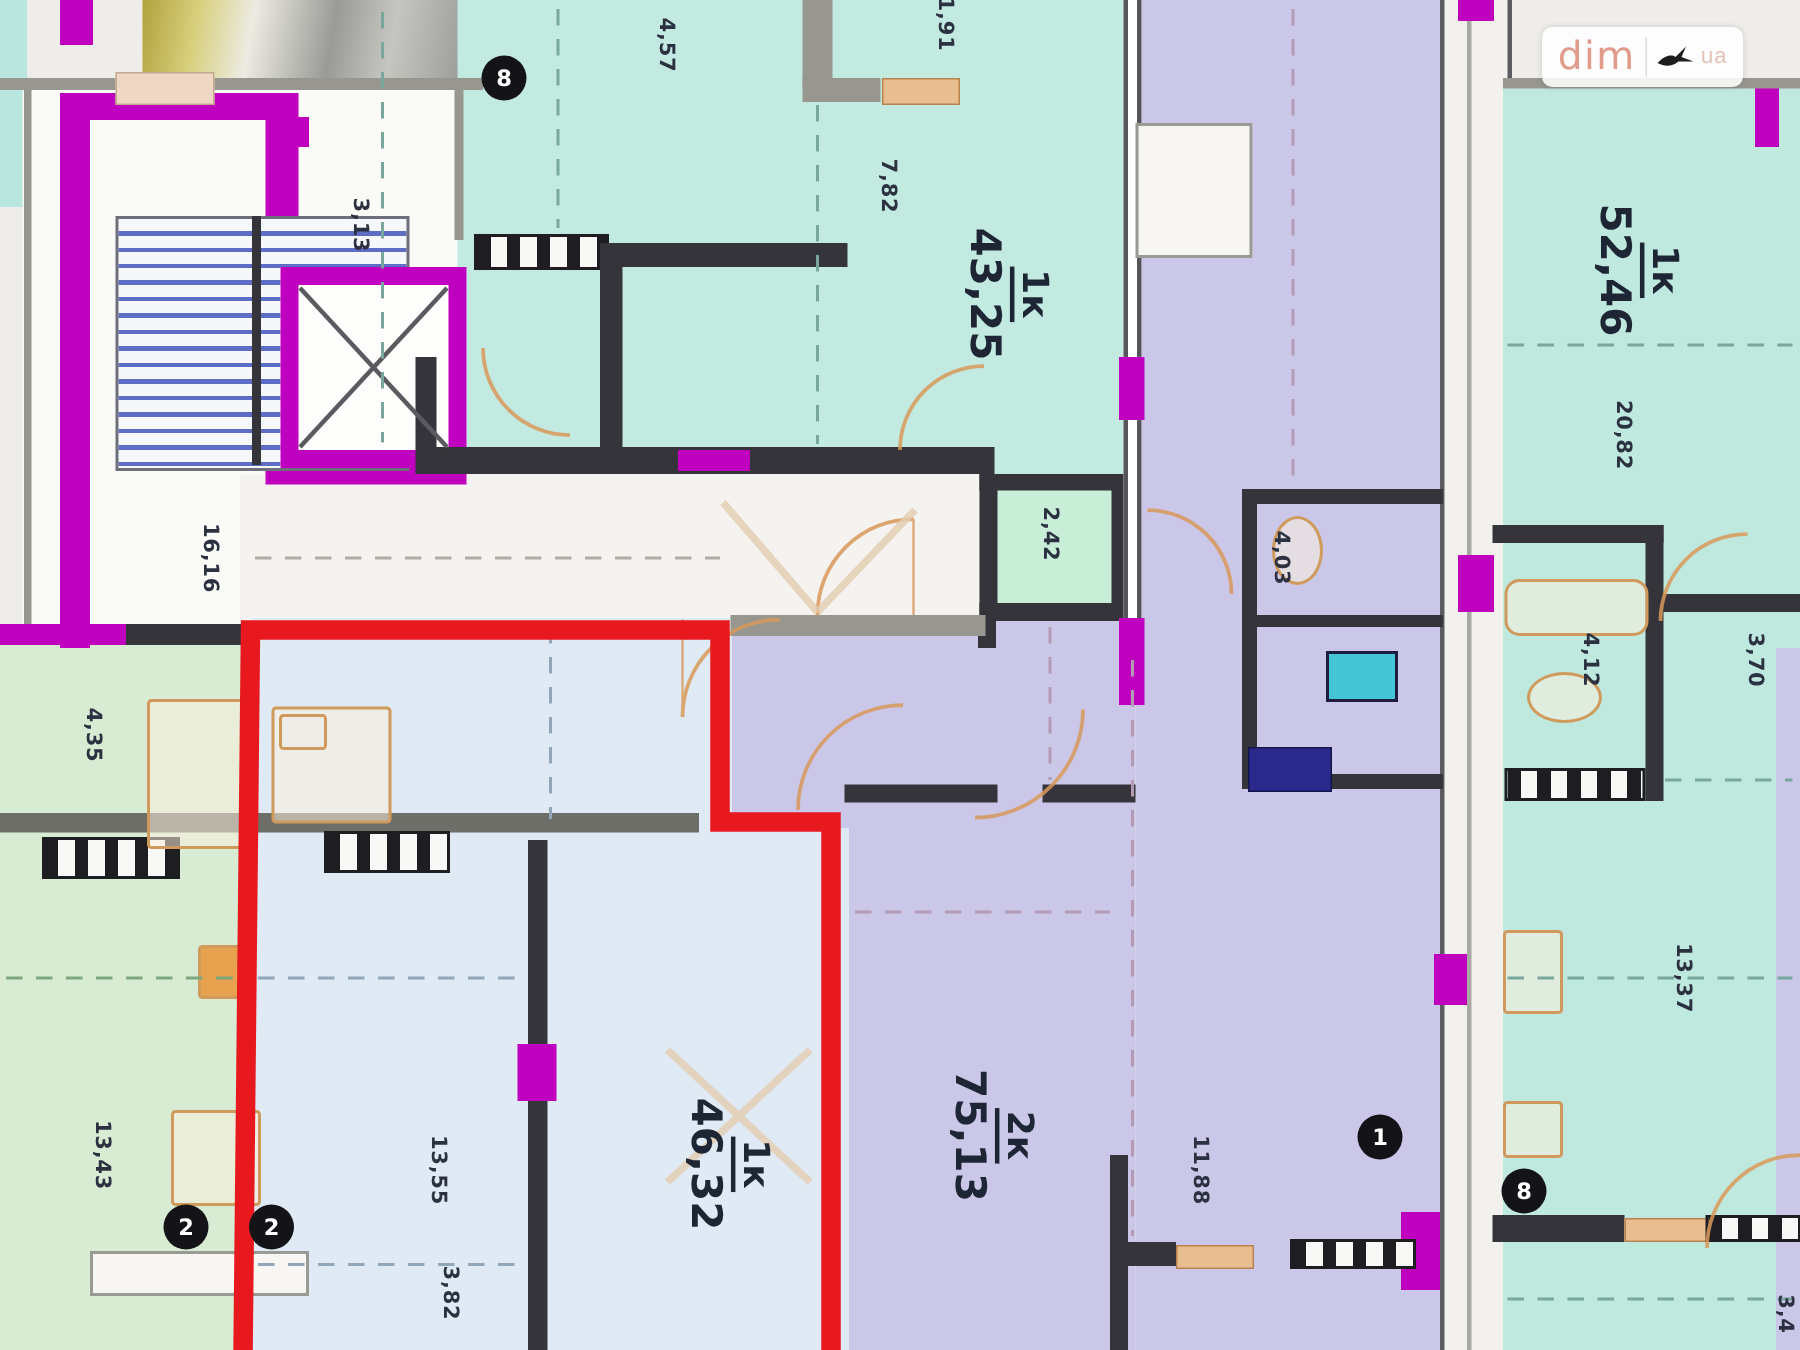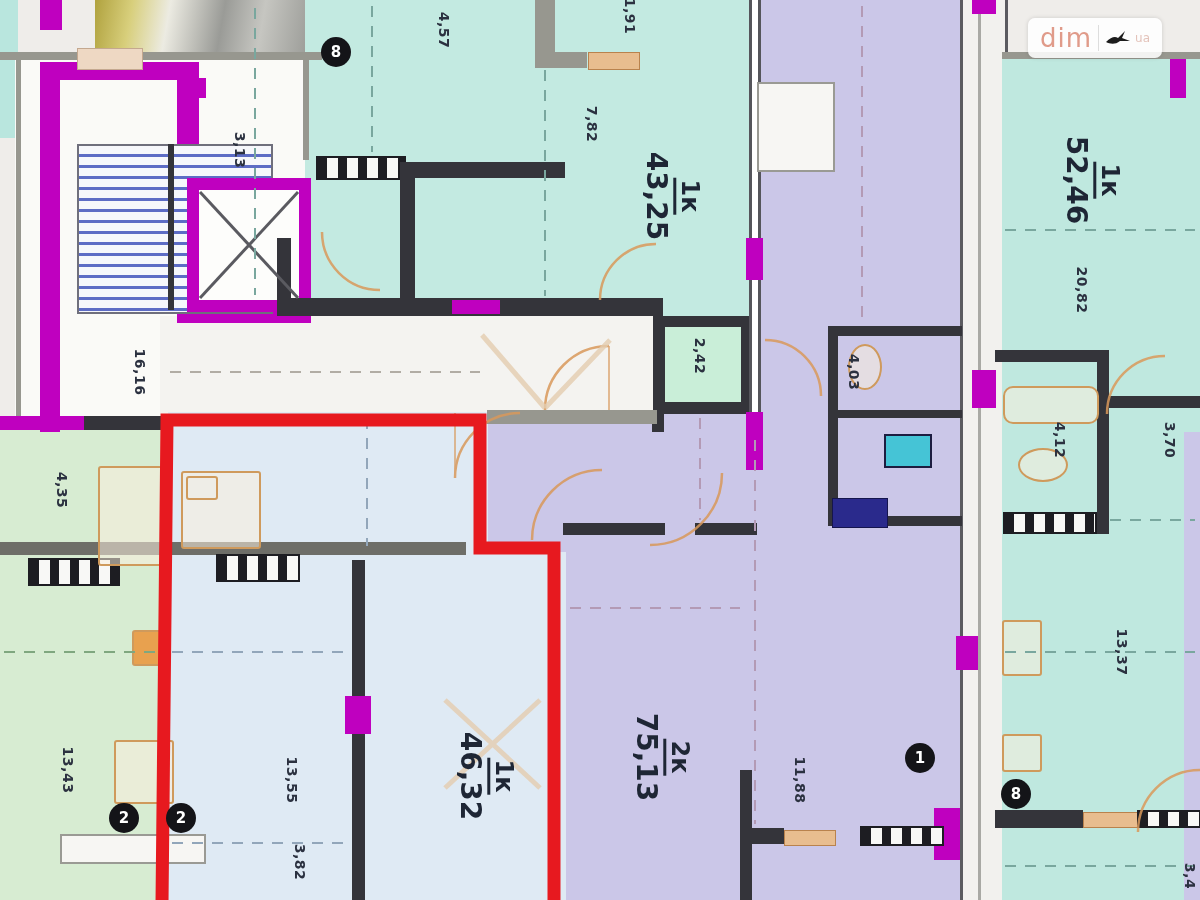--- a/index.html
+++ b/index.html
@@ -25,21 +25,21 @@
        color:#1e2635;font-weight:bold;white-space:nowrap;}
   .room-label .unit{font-size:24px;border-bottom:3px solid #1e2635;padding:0 2px 1px 2px;}
   .room-label .area{font-size:28px;margin-top:2px;}
   .marker{position:absolute;width:30px;height:30px;border-radius:50%;background:#141418;
        color:#fff;font-weight:bold;font-size:15px;display:flex;align-items:center;justify-content:center;
        transform:translate(-50%,-50%);}
   .wm{position:absolute;left:1028px;top:18px;width:134px;height:40px;background:rgba(255,255,255,.88);
       border-radius:7px;display:flex;align-items:center;justify-content:center;gap:6px;
       box-shadow:0 0 4px rgba(0,0,0,.15);}
   .wm .brand{color:#e09b8a;font-size:26px;font-weight:500;letter-spacing:1px;}
-  .wm .tld{color:#cf9383;opacity:.55;font-size:12px;margin-left:-2px;}
+  .wm .tld{color:#cf9383;opacity:.55;font-size:15px;margin-left:-2px;font-family:Liberation Mono, monospace;}
   .wm .sep{width:1px;height:26px;background:#ddd;}
   svg.overlay{position:absolute;left:0;top:0;pointer-events:none;}
 </style>
 </head>
 <body>
 
 <div id="plan">
 
   <div class="room" style="left:95px;top:0;width:228px;height:56px;
               background:linear-gradient(100deg,#b0a23e 0%,#d8cf7c 16%,#ecebe2 32%,#9a9b97 55%,#c6c6c1 72%,#8f908c 100%);"></div>

